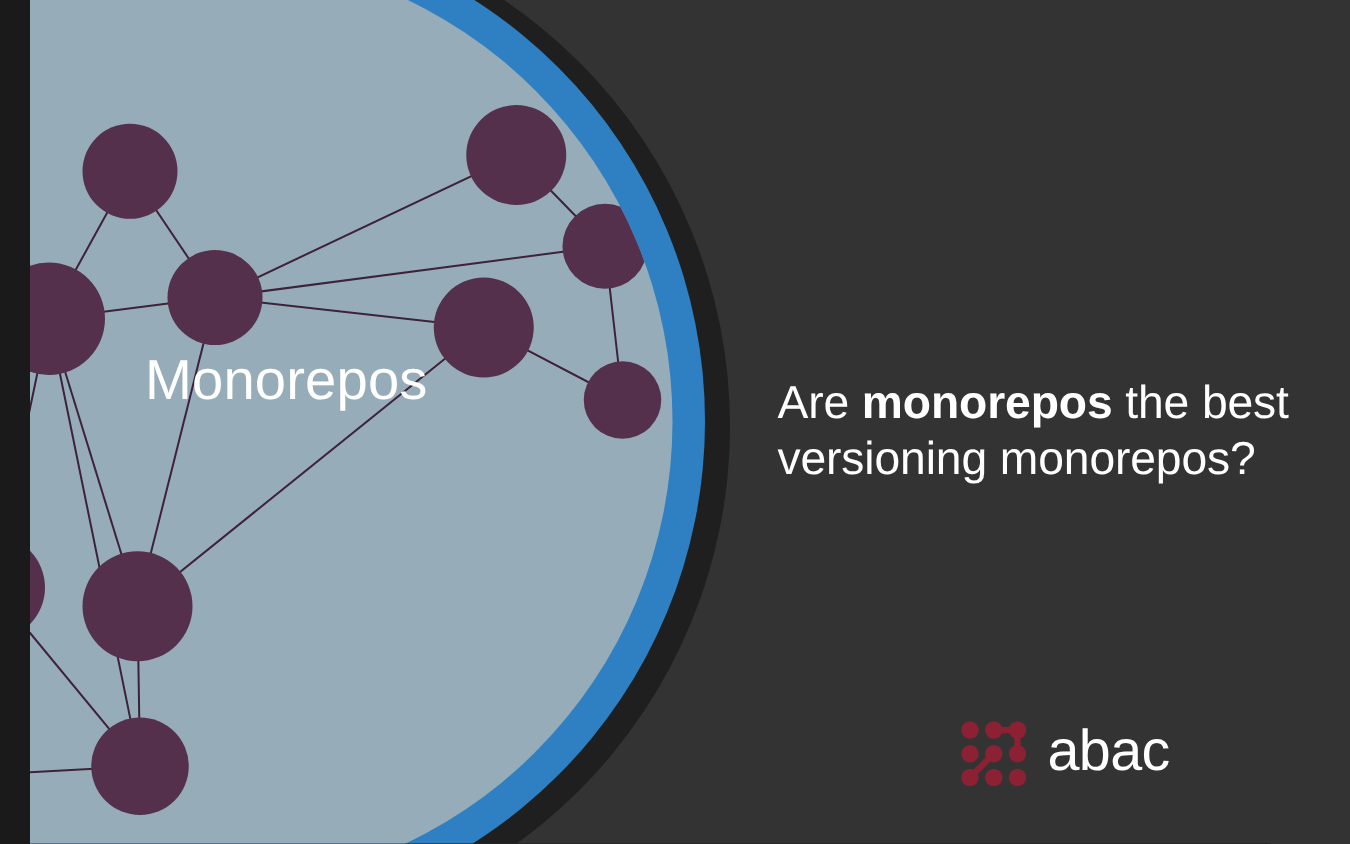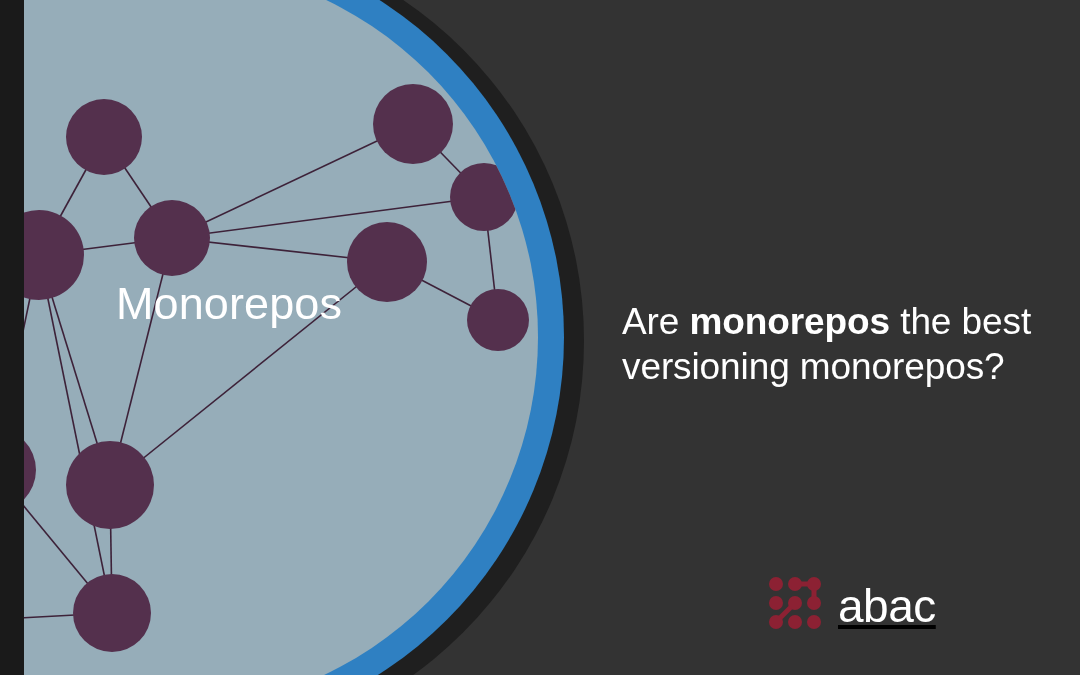--- a/index.html
+++ b/index.html
@@ -72,23 +72,22 @@
   .headline b {
     font-weight: 700;
   }
 
   
   .logo {
     position: absolute;
     left: 185px;
     top: 577px;
     display: flex;
-    align-items: flex-end;
+    align-items: flex-start;
     gap: 17px;
-    text-decoration: underline;
   }
   .logo-mark {
     display: block;
   }
   .logo-word {
     color: #ffffff;
     font-size: 46px;
     font-weight: 400;
     line-height: 1;
     letter-spacing: -0.5px;

